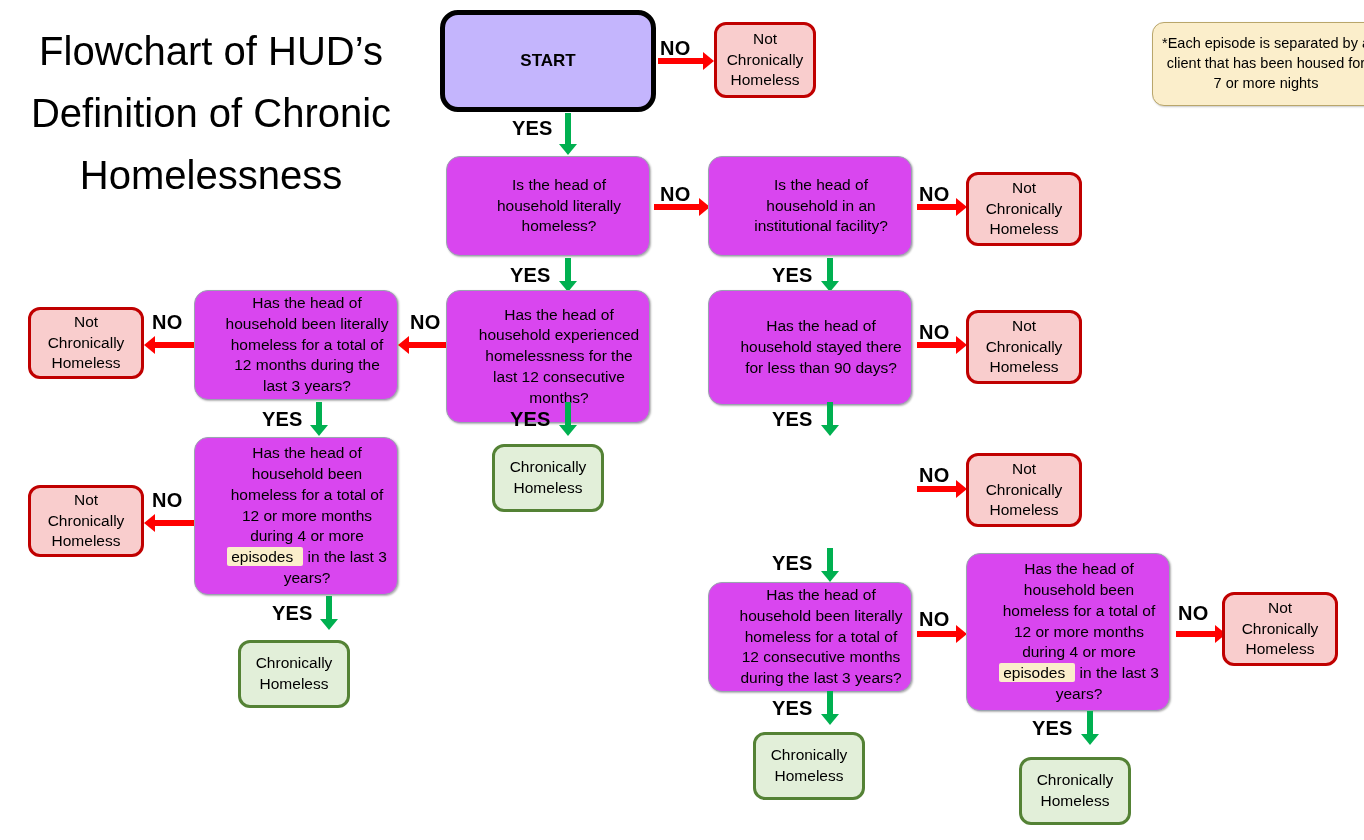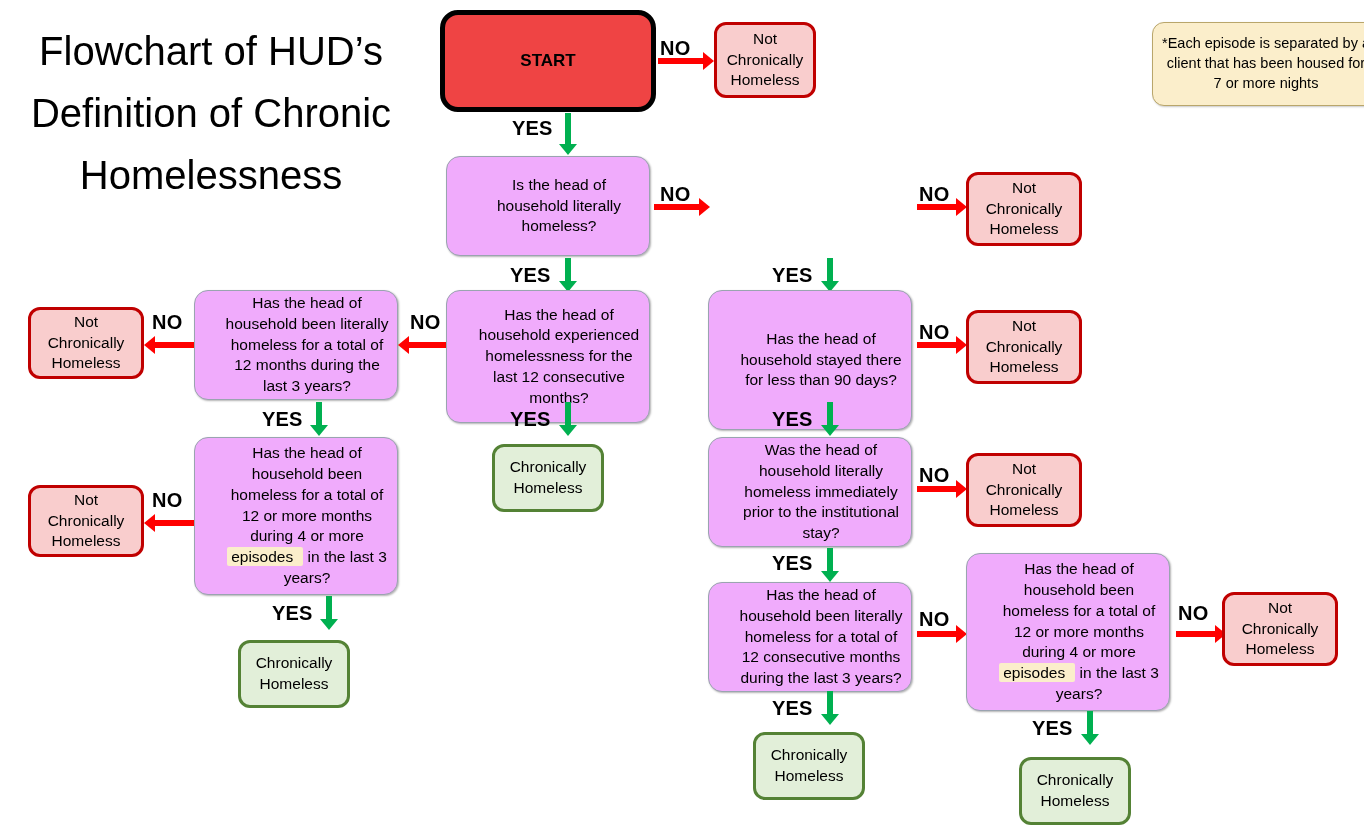--- a/index.html
+++ b/index.html
@@ -41,27 +41,27 @@
     text-align: center;
     border-radius: 14px;
     color: #000000;
     font-size: 15.5px;
     line-height: 1.34;
     padding: 4px 8px;
   }
   .node .txt { display: block; width: 100%; }
 
   .node.decision {
-    background: #f0abfc;
+    background: #d946ef;
     border: 1.2px solid #9aa4b0;
     box-shadow: 1px 1px 2px rgba(0,0,0,0.30);
     padding-left: 30px;
   }
   .node.start {
-    background: #ef4444;
+    background: #c4b5fd;
     border: 5px solid #000000;
     border-radius: 18px;
     box-shadow: none;
   }
   .node.stop {
     background: #f9cdcd;
     border: 3.5px solid #c00000;
     border-radius: 12px;
   }
   .node.good {
@@ -193,20 +193,23 @@
   <div class="node decision" style="left:446px; top:156px; width:204px; height:100px;">
     <span class="txt">Is the head of household literally homeless?</span>
   </div>
 
   <div class="elabel" style="left:660px; top:183px;">NO</div>
   <div class="arrow right" style="left:654px; top:198px; width:56px;">
     <div class="shaft" style="width:45px;"></div>
       <div class="head" style="left:45px;"></div>
   </div>
 
+  <div class="node decision" style="left:708px; top:156px; width:204px; height:100px;">
+    <span class="txt">Is the head of household in an institutional facility?</span>
+  </div>
 
   <div class="elabel" style="left:919px; top:183px;">NO</div>
   <div class="arrow right" style="left:917px; top:198px; width:50px;">
     <div class="shaft" style="width:39px;"></div>
       <div class="head" style="left:39px;"></div>
   </div>
 
   <div class="node stop" style="left:966px; top:172px; width:116px; height:74px;">
     <span class="txt">Not Chronically Homeless</span>
   </div>
@@ -240,21 +243,21 @@
   <div class="elabel" style="left:410px; top:311px;">NO</div>
   <div class="arrow left" style="left:398px; top:336px; width:50px;">
     <div class="shaft" style="width:39px;"></div>
       <div class="head"></div>
   </div>
 
   <div class="node decision" style="left:446px; top:290px; width:204px; height:133px;">
     <span class="txt">Has the head of household experienced homelessness for the last 12 consecutive months?</span>
   </div>
 
-  <div class="node decision" style="left:708px; top:290px; width:204px; height:140px;">
+  <div class="node decision" style="left:708px; top:290px; width:204px; height:115px;">
     <span class="txt">Has the head of household stayed there for less than 90 days?</span>
   </div>
 
   <div class="elabel" style="left:919px; top:321px;">NO</div>
   <div class="arrow right" style="left:917px; top:336px; width:50px;">
     <div class="shaft" style="width:39px;"></div>
       <div class="head" style="left:39px;"></div>
   </div>
 
   <div class="node stop" style="left:966px; top:310px; width:116px; height:74px;">
@@ -290,23 +293,20 @@
   <div class="elabel" style="left:152px; top:489px;">NO</div>
   <div class="arrow left" style="left:144px; top:514px; width:50px;">
     <div class="shaft" style="width:39px;"></div>
       <div class="head"></div>
   </div>
 
   <div class="node decision" style="left:194px; top:437px; width:204px; height:158px;">
     <span class="txt"><span>Has the head of household been homeless for a total of 12 or more months during 4 or more </span><span class="hl">episodes</span><span> in the last 3 years?</span></span>
   </div>
 
-  <div class="node decision" style="left:708px; top:437px; width:204px; height:110px;">
-    <span class="txt">Was the head of household literally homeless immediately prior to the institutional stay?</span>
-  </div>
 
   <div class="elabel" style="left:919px; top:464px;">NO</div>
   <div class="arrow right" style="left:917px; top:480px; width:50px;">
     <div class="shaft" style="width:39px;"></div>
       <div class="head" style="left:39px;"></div>
   </div>
 
   <div class="node stop" style="left:966px; top:453px; width:116px; height:74px;">
     <span class="txt">Not Chronically Homeless</span>
   </div>

